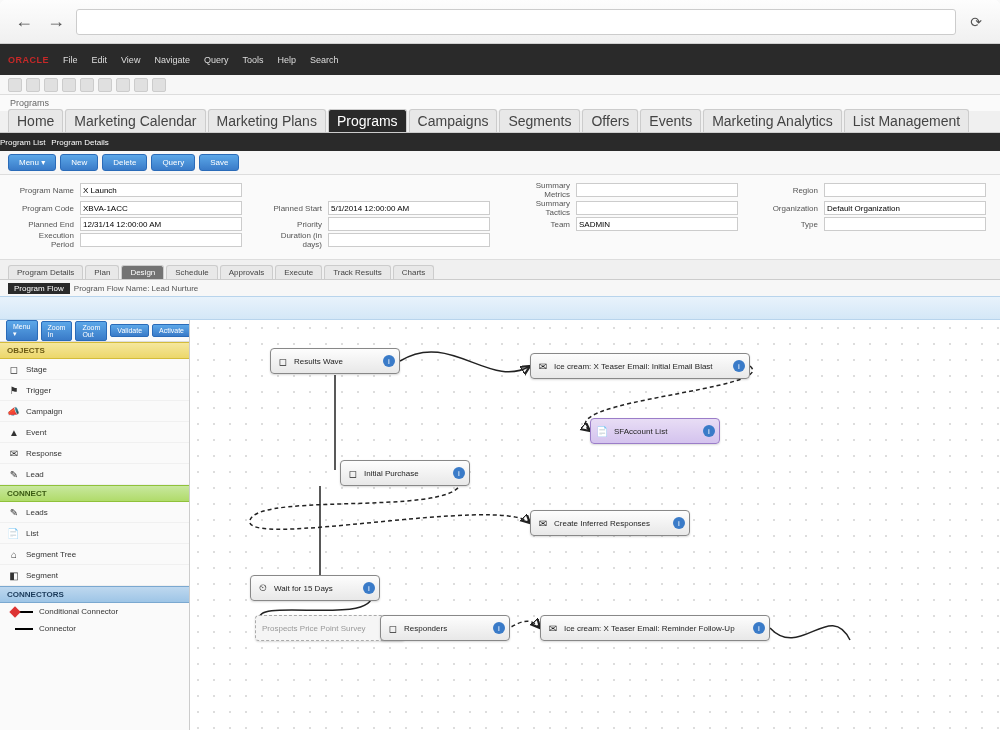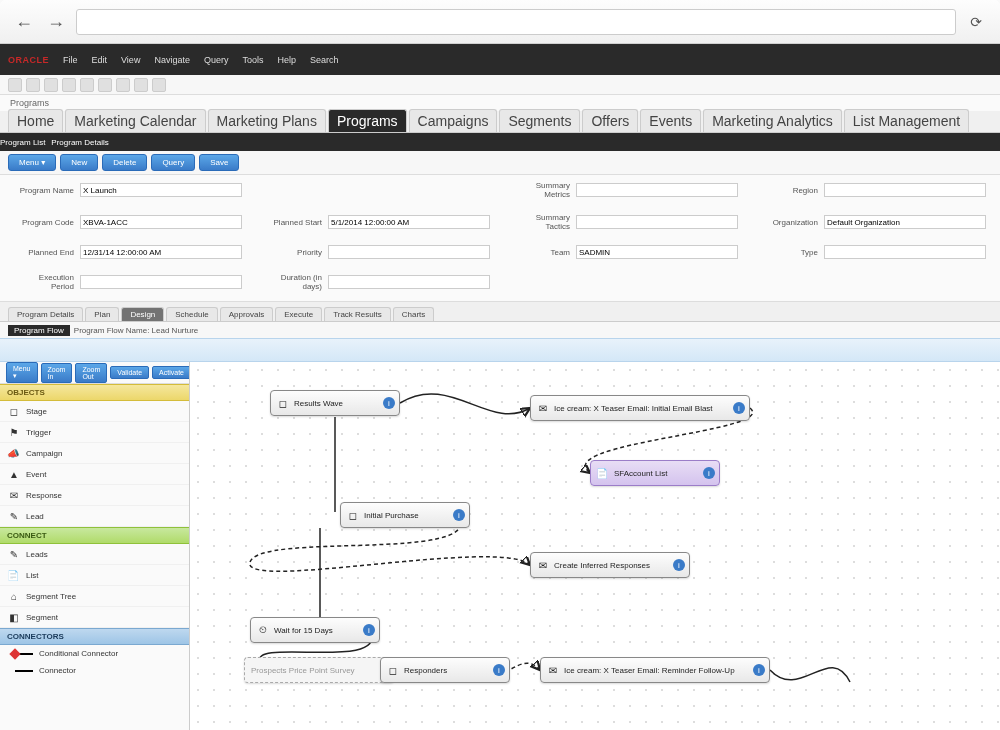--- a/index.html
+++ b/index.html
@@ -31,21 +31,21 @@
 
 
 .breadcrumb { height: 18px; background: #2a2a2a; color: #fff; font-size: 8px; padding: 0 0; display: flex; align-items: center; gap: 6px; }
 
 
 .action-row { height: 24px; background: #f7f7f7; border-bottom: 1px solid #ddd; display: flex; align-items: center; padding: 0 8px; gap: 4px; }
 .action-btn { padding: 3px 10px; font-size: 8px; background: linear-gradient(#5ba7e8,#3a7bc8); color: #fff; border: 1px solid #2a6bb8; border-radius: 3px; cursor: pointer; }
 
 
 .form-area { padding: 6px 14px 10px; background: #fafafa; border-bottom: 1px solid #ddd; }
-.form-grid { display: grid; grid-template-columns: repeat(4, 1fr); gap: 14px 20px; }
+.form-grid { display: grid; grid-template-columns: repeat(4, 1fr); gap: 0 20px; }
 .form-field { display: flex; align-items: center; gap: 6px; }
 .form-label { width: 60px; text-align: right; font-size: 8px; color: #555; }
 .form-input { flex: 1; height: 14px; background: #fff; border: 1px solid #ccc; font-size: 8px; padding: 0 2px; }
 
 
 .sub-tabs { height: 20px; background: #f0f0f0; border-bottom: 1px solid #ccc; display: flex; align-items: flex-end; padding: 0 8px; gap: 2px; }
 .sub-tab { padding: 2px 8px; font-size: 8px; background: #e8e8e8; border: 1px solid #ccc; border-bottom: none; border-radius: 3px 3px 0 0; color: #444; cursor: pointer; }
 .sub-tab.active { background: #737373; color: #fff; }
 .sub-breadcrumb { height: 16px; background: #f7f7f7; font-size: 8px; padding: 0 8px; display: flex; align-items: center; color: #555; }
 .sub-breadcrumb .dark { background: #2a2a2a; color: #fff; padding: 1px 6px; margin-right: 4px; }
@@ -333,21 +333,21 @@
         <div class="node" style="left: 340px; top: 190px; width: 160px;">
           <span class="node-icon">✉</span>
           <span class="node-label">Create Inferred Responses</span>
           <span class="node-info">i</span>
         </div>
         <div class="node" style="left: 60px; top: 255px; width: 120px;">
           <span class="node-icon">⏲</span>
           <span class="node-label">Wait for 15 Days</span>
           <span class="node-info">i</span>
         </div>
-        <div class="node ghost" style="left: 54px; top: 295px; width: 150px;">
+        <div class="node ghost" style="left: 65px; top: 295px; width: 150px;">
           <span class="node-label">Prospects Price Point Survey</span>
         </div>
         <div class="node" style="left: 190px; top: 295px; width: 100px;">
           <span class="node-icon">◻</span>
           <span class="node-label">Responders</span>
           <span class="node-info">i</span>
         </div>
         <div class="node" style="left: 350px; top: 295px; width: 230px;">
           <span class="node-icon">✉</span>
           <span class="node-label">Ice cream: X Teaser Email: Reminder Follow-Up</span>

